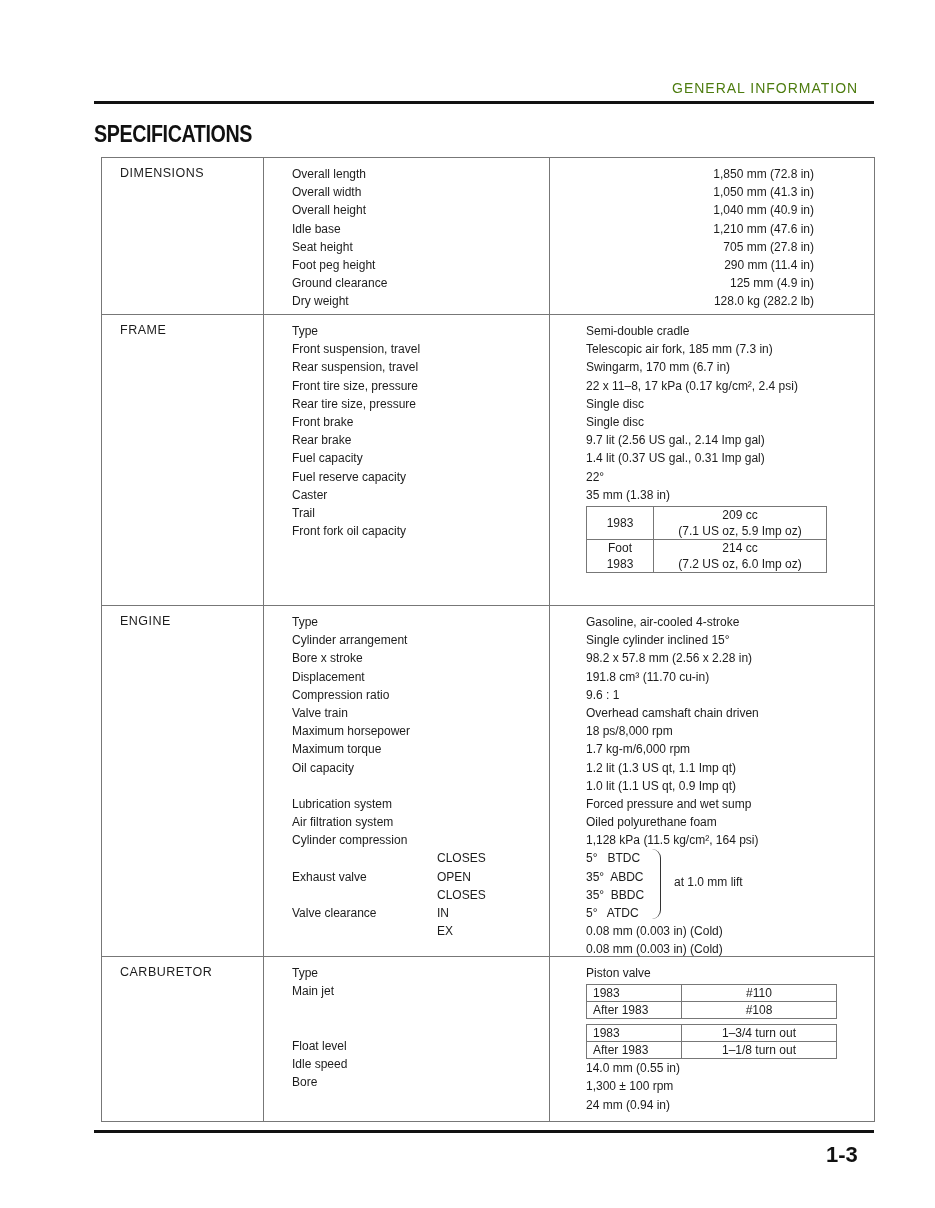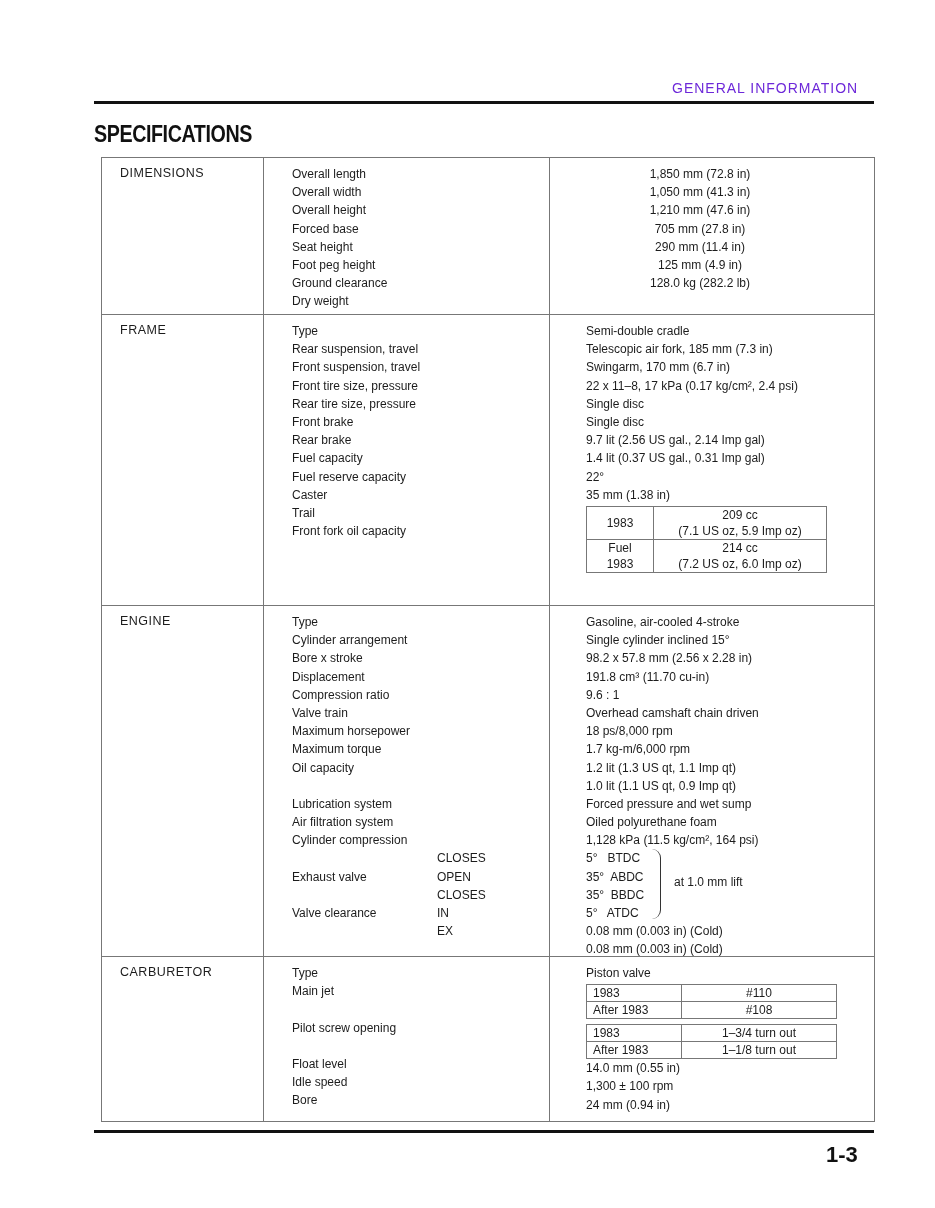--- a/index.html
+++ b/index.html
@@ -1,27 +1,27 @@
 <!DOCTYPE html>
 <html><head>
 <meta charset="utf-8">
 <style>
   html, body { margin:0; padding:0; background:#ffffff; }
   body { width:935px; height:1208px; position:relative; font-family:"Liberation Sans", sans-serif; color:#1c1c1c; overflow:hidden; }
-  .hdr { position:absolute; left:672px; top:80px; font-size:14px; letter-spacing:1px; font-weight:normal; color:#6d28d9;text-align:center; }
+  .hdr { position:absolute; left:672px; top:80px; font-size:14px; letter-spacing:1px; font-weight:normal; color:#4d7c0f;text-align:center; }
   .rule-top { position:absolute; left:94px; top:101px; width:780px; height:3px; background:#111; }
   .title { position:absolute; left:94px; top:120px; font-size:24px; font-weight:bold; letter-spacing:-0.5px; transform:scaleX(0.82); transform-origin:left; color:#111; }
   .tbl { position:absolute; left:101px; top:157px; width:772px; border:1px solid #777; }
   .sec { display:flex; border-bottom:1px solid #777; }
   .sec:last-child { border-bottom:none; }
   .c1 { width:143px; padding:8px 0 0 18px; font-size:12.5px; letter-spacing:0.5px; }
   .c2 { width:257px; border-left:1px solid #777; padding:7px 0 4px 28px; font-size:12px; }
   .c3 { flex:1; border-left:1px solid #777; padding:7px 0 4px 36px; font-size:12px; }
   .ln { height:18.2px; line-height:18.2px; white-space:nowrap; }
-  .c3.center .ln { text-align:center; padding-right:60px; }
+  .c3.center .ln { text-align:right; padding-right:60px; }
   .c2 .sub { display:inline-block; width:145px; }
   .gap { height:18.2px; }
   .yt { border-collapse:collapse; font-size:12px; margin:2px 0 0 0; }
   .yt td { border:1px solid #777; padding:0 6px; line-height:16px; }
   .fork td { text-align:center; }
   .fork td.y { width:54px; }
   .fork td.v { width:160px; }
   .jet td.y { width:82px; text-align:left; }
   .jet td.v { width:142px; text-align:center; }
   .brace-wrap { position:relative; }
@@ -38,43 +38,44 @@
 <div class="title">SPECIFICATIONS</div>
 
 <div class="tbl">
 
   <div class="sec" style="height:156px;">
     <div class="c1">DIMENSIONS</div>
     <div class="c2">
       <div class="ln">Overall length</div>
       <div class="ln">Overall width</div>
       <div class="ln">Overall height</div>
-      <div class="ln">Forced base</div>
+      <div class="ln">Idle base</div>
       <div class="ln">Seat height</div>
       <div class="ln">Foot peg height</div>
       <div class="ln">Ground clearance</div>
       <div class="ln">Dry weight</div>
     </div>
     <div class="c3 center">
       <div class="ln">1,850 mm (72.8 in)</div>
       <div class="ln">1,050 mm (41.3 in)</div>
+      <div class="ln">1,040 mm (40.9 in)</div>
       <div class="ln">1,210 mm (47.6 in)</div>
       <div class="ln">705 mm (27.8 in)</div>
       <div class="ln">290 mm (11.4 in)</div>
       <div class="ln">125 mm (4.9 in)</div>
       <div class="ln">128.0 kg (282.2 lb)</div>
     </div>
   </div>
 
   <div class="sec" style="height:290px;">
     <div class="c1">FRAME</div>
     <div class="c2">
       <div class="ln">Type</div>
+      <div class="ln">Front suspension, travel</div>
       <div class="ln">Rear suspension, travel</div>
-      <div class="ln">Front suspension, travel</div>
       <div class="ln">Front tire size, pressure</div>
       <div class="ln">Rear tire size, pressure</div>
       <div class="ln">Front brake</div>
       <div class="ln">Rear brake</div>
       <div class="ln">Fuel capacity</div>
       <div class="ln">Fuel reserve capacity</div>
       <div class="ln">Caster</div>
       <div class="ln">Trail</div>
       <div class="ln">Front fork oil capacity</div>
     </div>
@@ -93,21 +94,21 @@
         <tbody>
             <tr>
           <td class="y"><span>1983</span></td>
           <td class="v">
                 <div>209 cc</div>
                 <div>(7.1 US oz, 5.9 Imp oz)</div>
               </td>
         </tr>
         <tr>
           <td class="y">
-                <div>Fuel</div>
+                <div>Foot</div>
                 <div>1983</div>
               </td>
           <td class="v">
                 <div>214 cc</div>
                 <div>(7.2 US oz, 6.0 Imp oz)</div>
               </td>
         </tr>
       </tbody>
         </table>
     </div>
@@ -161,21 +162,20 @@
       <div class="ln">0.08 mm (0.003 in) (Cold)</div>
     </div>
   </div>
 
   <div class="sec" style="height:164px;">
     <div class="c1">CARBURETOR</div>
     <div class="c2">
       <div class="ln">Type</div>
       <div class="ln">Main jet</div>
       <div class="gap"></div>
-      <div class="ln">Pilot screw opening</div>
       <div class="gap"></div>
       <div class="ln">Float level</div>
       <div class="ln">Idle speed</div>
       <div class="ln">Bore</div>
     </div>
     <div class="c3">
       <div class="ln">Piston valve</div>
       <table class="yt jet">
         <tbody>
             <tr>

